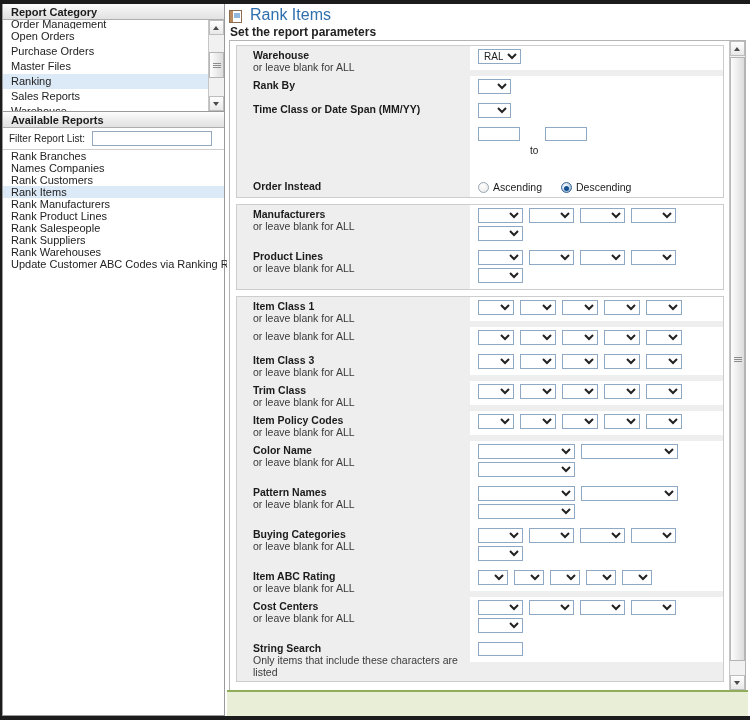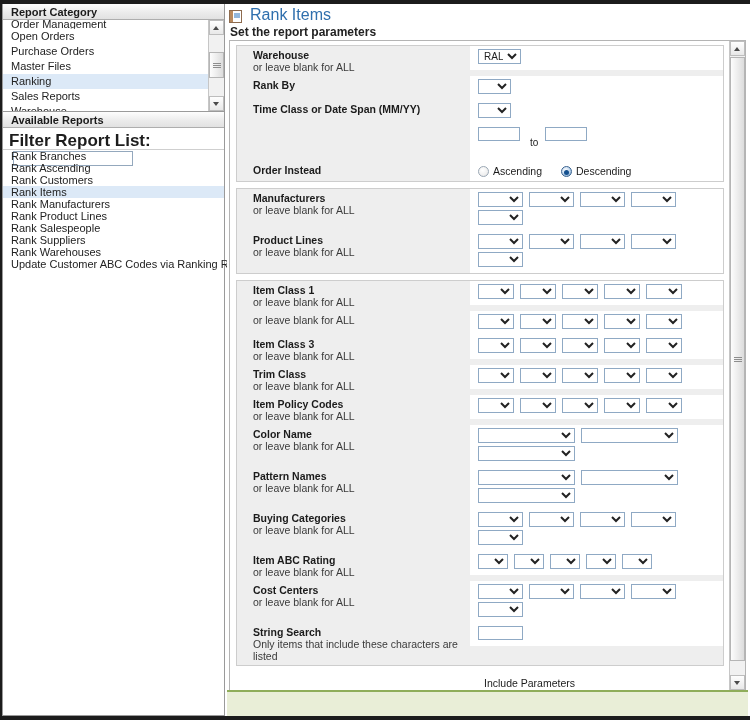--- a/index.html
+++ b/index.html
@@ -40,21 +40,21 @@
   .sb-btn.up { top:0; }
   .sb-btn.down { bottom:0; }
   .sb-arrow { position:absolute; left:50%; top:50%; width:0; height:0; border-left:3.5px solid transparent; border-right:3.5px solid transparent; }
   .sb-btn.up .sb-arrow { border-bottom:4px solid #4a4a4a; margin:-2px 0 0 -3.5px; }
   .sb-btn.down .sb-arrow { border-top:4px solid #4a4a4a; margin:-2px 0 0 -3.5px; }
   .sb-thumb { position:absolute; left:0; width:15px; background:linear-gradient(to right,#fdfdfd,#ededed,#dcdcdc); border:1px solid #b5b5b5; }
   .sb-grip { position:absolute; left:3px; top:50%; width:8px; margin-top:-3px; }
   .sb-grip i { display:block; height:1px; background:#8d8d8d; margin:1px 0; }
 
   .filter-row { height:22px; border-bottom:1px solid #cfcfcf; padding:3px 6px; background:#fff; }
-  .filter-row label { font-size:17px; font-weight:bold; color:#1d1d1d; vertical-align:middle; }
+  .filter-row label { font-size:10px; font-weight:normal; color:#1d1d1d; vertical-align:middle; }
   .filter-input {
     width:120px; height:15px; vertical-align:middle; margin-left:4px;
     border:1px solid #94a8bd; background:#fff; font-family:"Liberation Sans",sans-serif; font-size:11px;
     padding:0 2px; outline:none;
   }
   .rep-list { background:#fff; }
   .rep-item { height:12px; line-height:12px; padding-left:8px; font-size:11px; color:#222; white-space:nowrap; }
   .rep-item.sel { background:#dce9f7; }
 
   
@@ -97,21 +97,21 @@
   .w-sm  { width:33px; }
   .w-mf  { width:45px; }
   .w-ic  { width:36px; }
   .w-abc { width:30px; }
   .w-col { width:97px; }
   .w-col2{ width:97px; }
   .w-cc  { width:45px; }
   .w-date{ width:42px; }
   .w-str { width:45px; }
 
-  .inline-to { font-size:10px; color:#222; margin:8px 4px; line-height:15px; display:inline-block; vertical-align:top; }
+  .inline-to { font-size:10px; color:#222; margin:16px 4px; line-height:15px; display:inline-block; vertical-align:top; }
 
   .radio-grp { font-size:10.5px; color:#1b1b1b; line-height:14px; }
   .radio-grp span.lbl { margin-right:16px; }
   .rdo { display:inline-block; width:11px; height:11px; border-radius:50%;
          border:1px solid #9aa7b4; background:radial-gradient(circle at 40% 35%,#ffffff 0%,#f0f0f0 60%,#dcdcdc 100%);
          vertical-align:-2px; margin-right:4px; position:relative; }
   .rdo.on { border-color:#39628f; background:radial-gradient(circle at 40% 35%,#ffffff 0%,#cfe0f2 40%,#6f9ecb 100%); }
   .rdo.on::after { content:""; position:absolute; left:2.5px; top:2.5px; width:5px; height:5px; border-radius:50%; background:#14508f; }
 
   .incl-param { background:#fff; padding:5px 0 4px 248px; font-size:10.5px; color:#1b1b1b; }
@@ -181,21 +181,21 @@
 
     <div class="panel-head">Available Reports</div>
 
     <div class="filter-row">
       <label>Filter Report List:</label>
       <input class="filter-input" type="text" value="" style="">
     </div>
 
     <div class="rep-list">
       <div class="rep-item">Rank Branches</div>
-      <div class="rep-item">Rank Ascending</div>
+      <div class="rep-item">Names Companies</div>
       <div class="rep-item">Rank Customers</div>
       <div class="rep-item sel">Rank Items</div>
       <div class="rep-item">Rank Manufacturers</div>
       <div class="rep-item">Rank Product Lines</div>
       <div class="rep-item">Rank Salespeople</div>
       <div class="rep-item">Rank Suppliers</div>
       <div class="rep-item">Rank Warehouses</div>
       <div class="rep-item">Update Customer ABC Codes via Ranking Reports</div>
     </div>
   </div>

